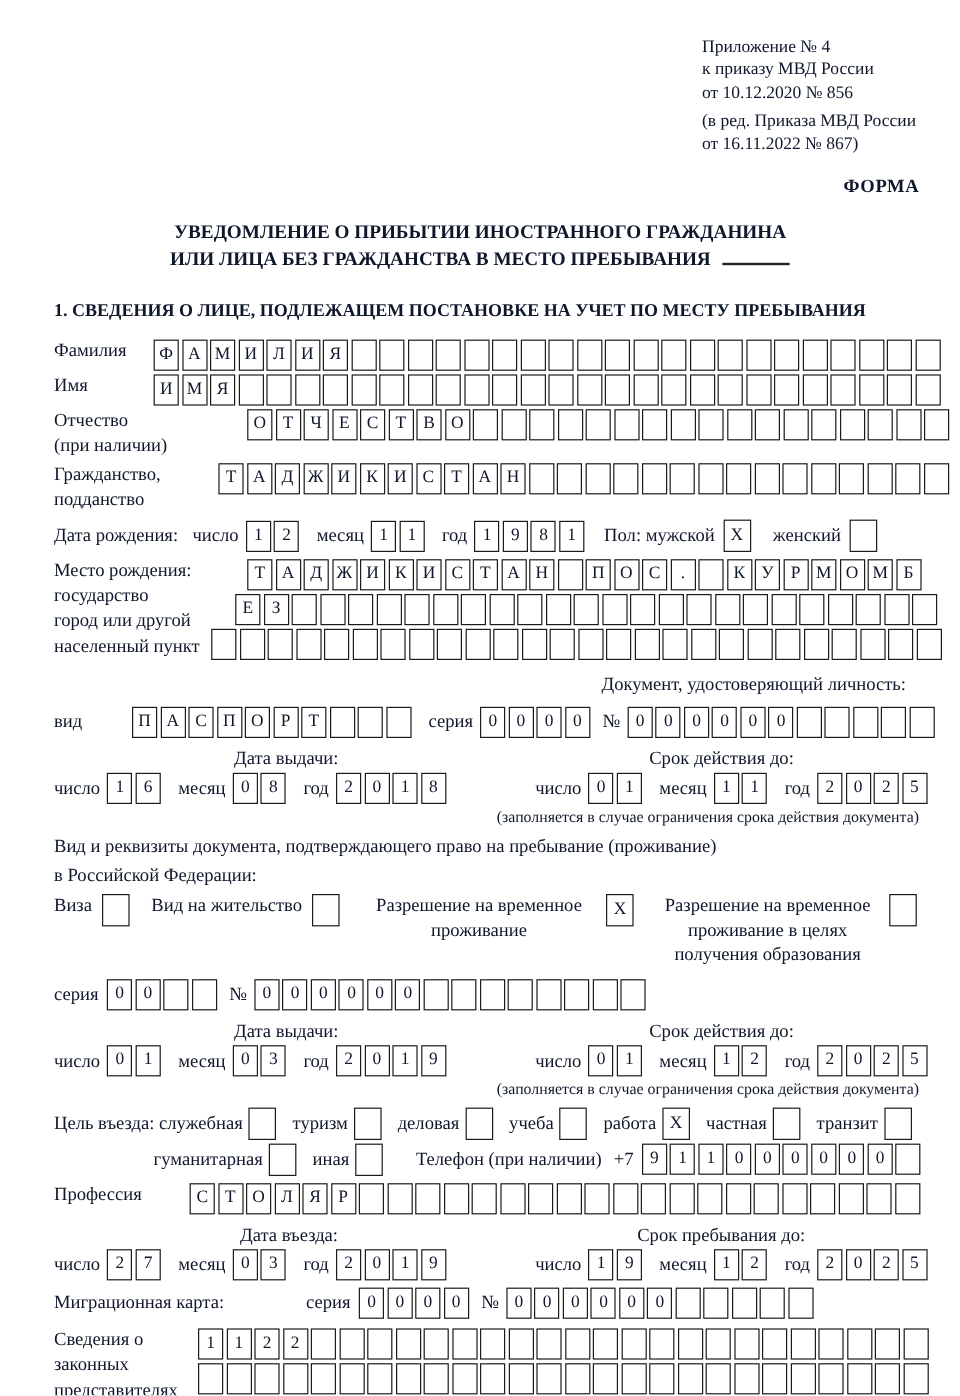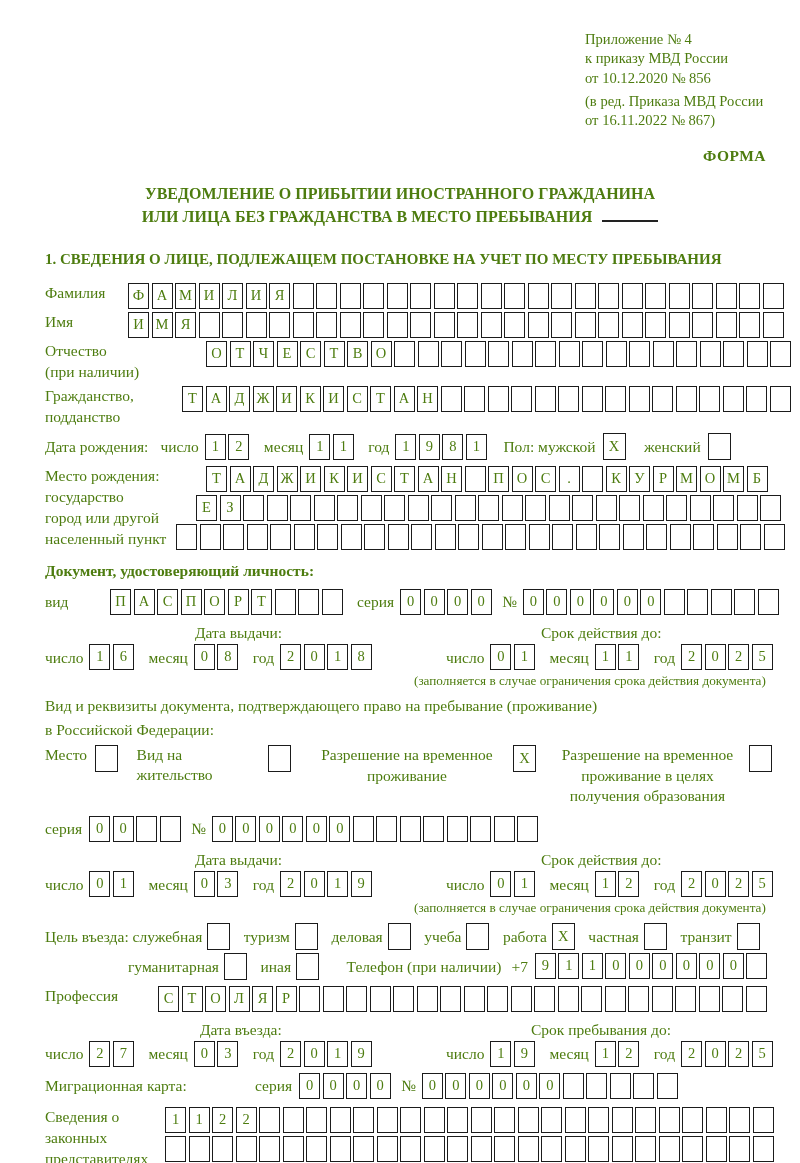--- a/index.html
+++ b/index.html
@@ -1,18 +1,18 @@
 <!DOCTYPE html>
 <html><head>
 <meta charset="utf-8">
 <style>
   html,body{margin:0;padding:0;background:#ffffff;}
   .page{
     position:relative;width:800px;height:1163px;box-sizing:border-box;
-    background:#fff;color:#4d7c0f;overflow:hidden;
+    background:#fff;color:#0f172a;overflow:hidden;
     font-family:"Liberation Serif","DejaVu Serif",serif;
     font-size:15.5px;line-height:1.25;
     padding:30px 10px 0 45px;
     border-radius:21px;
   }
   
   .hdr{margin-left:540px;width:215px;font-size:14.6px;line-height:1.32;}
   .hdr .amend{margin-top:4px;}
   .form-word{margin-left:540px;width:215px;text-align:right;font-weight:bold;margin-top:16px;letter-spacing:.5px;padding-right:34px;box-sizing:border-box;}
   .title{ text-align:center;font-weight:bold;font-size:16px;line-height:1.45;margin-top:16px;padding-right:35px;}
@@ -32,21 +32,21 @@
   .w83{width:83px;} .w161{width:161px;} .w137{width:137px;} .w113{width:113px;} .w65{width:65px;} .w210{width:210px;} .w120{width:120px;}
   
   .inlinebits{display:flex;align-items:center;}
   .dl-first{margin-right:6px;} .dl{margin:0 6px 0 12px;}
   .sex-part{margin-left:14px;} .sex-gap{margin-left:16px;}
   .box-gap{margin-left:7px;}
   
   .bp-rows .frow{margin-bottom:3px;}
   .ml-10{margin-left:-10px;} .ml-30{margin-left:-30px;}
   
-  .center-bold{font-weight:bold;text-align:left;margin:8px 0 8px 0;padding-right:35px;} 
+  .center-bold{font-weight:normal;text-align:right;margin:8px 0 8px 0;padding-right:35px;} 
   .series-lbl{margin:0 6px 0 12px;}
   .num-lbl{margin:0 6px 0 8px;}
   
   .dates{display:flex;margin-top:8px;margin-bottom:4px;gap:21px;}
   .d-left{flex:0 0 345px;}
   .d-right{flex:0 0 auto;padding-left:35px;}
   .d-head{margin-bottom:2px;}
   .d-head.off150{margin-left:150px;} .d-head.off95{margin-left:95px;} .d-head.off155{margin-left:155px;} .d-head.off85{margin-left:85px;}
   .d-note{font-size:13.2px;margin-top:3px;margin-left:-32px;white-space:nowrap;}
   
@@ -434,21 +434,21 @@
       </div>
       <div class="d-note">(заполняется в случае ограничения срока действия документа)</div>
     </div>
   </div>
 
   <div class="res-intro">Вид и реквизиты документа, подтверждающего право на пребывание (проживание)</div>
   <div>в Российской Федерации:</div>
 
   <div class="opts">
     <div class="opt">
-      <span class="opt-label">Место</span>
+      <span class="opt-label">Виза</span>
       <span class="cells cb">
           <span class="cell"></span>
         </span>
     </div>
     <div class="opt">
       <span class="opt-label">Вид на жительство</span>
       <span class="cells cb">
           <span class="cell"></span>
         </span>
     </div>

